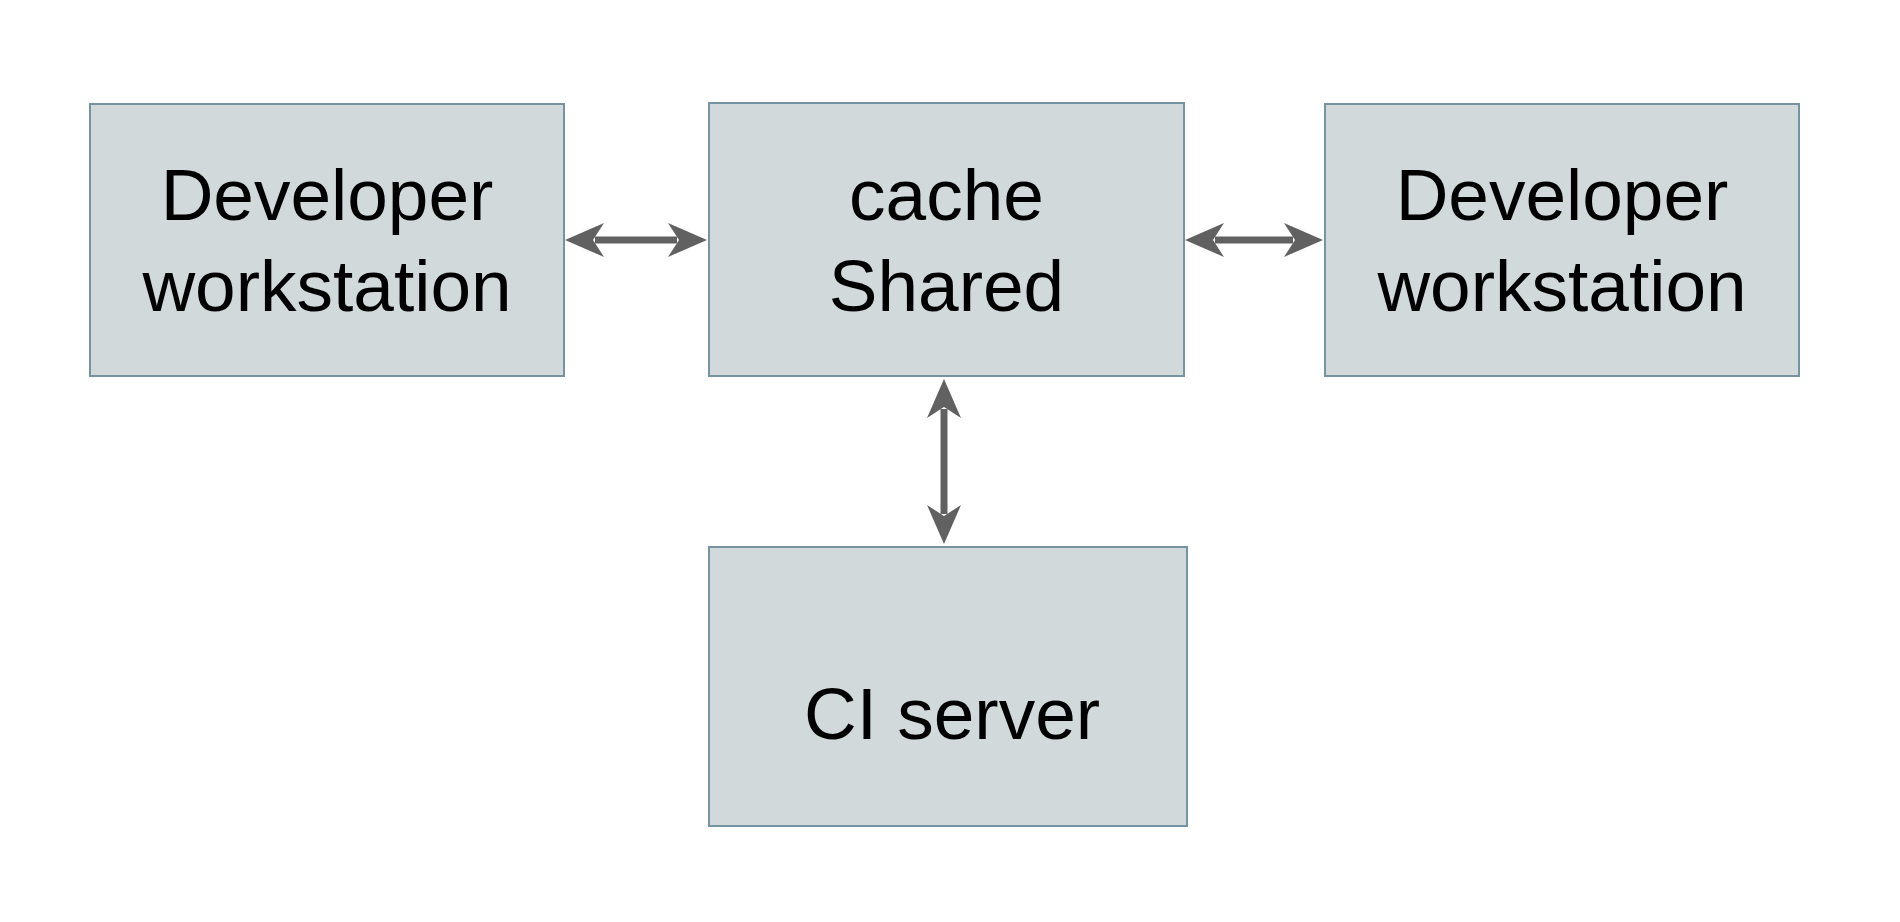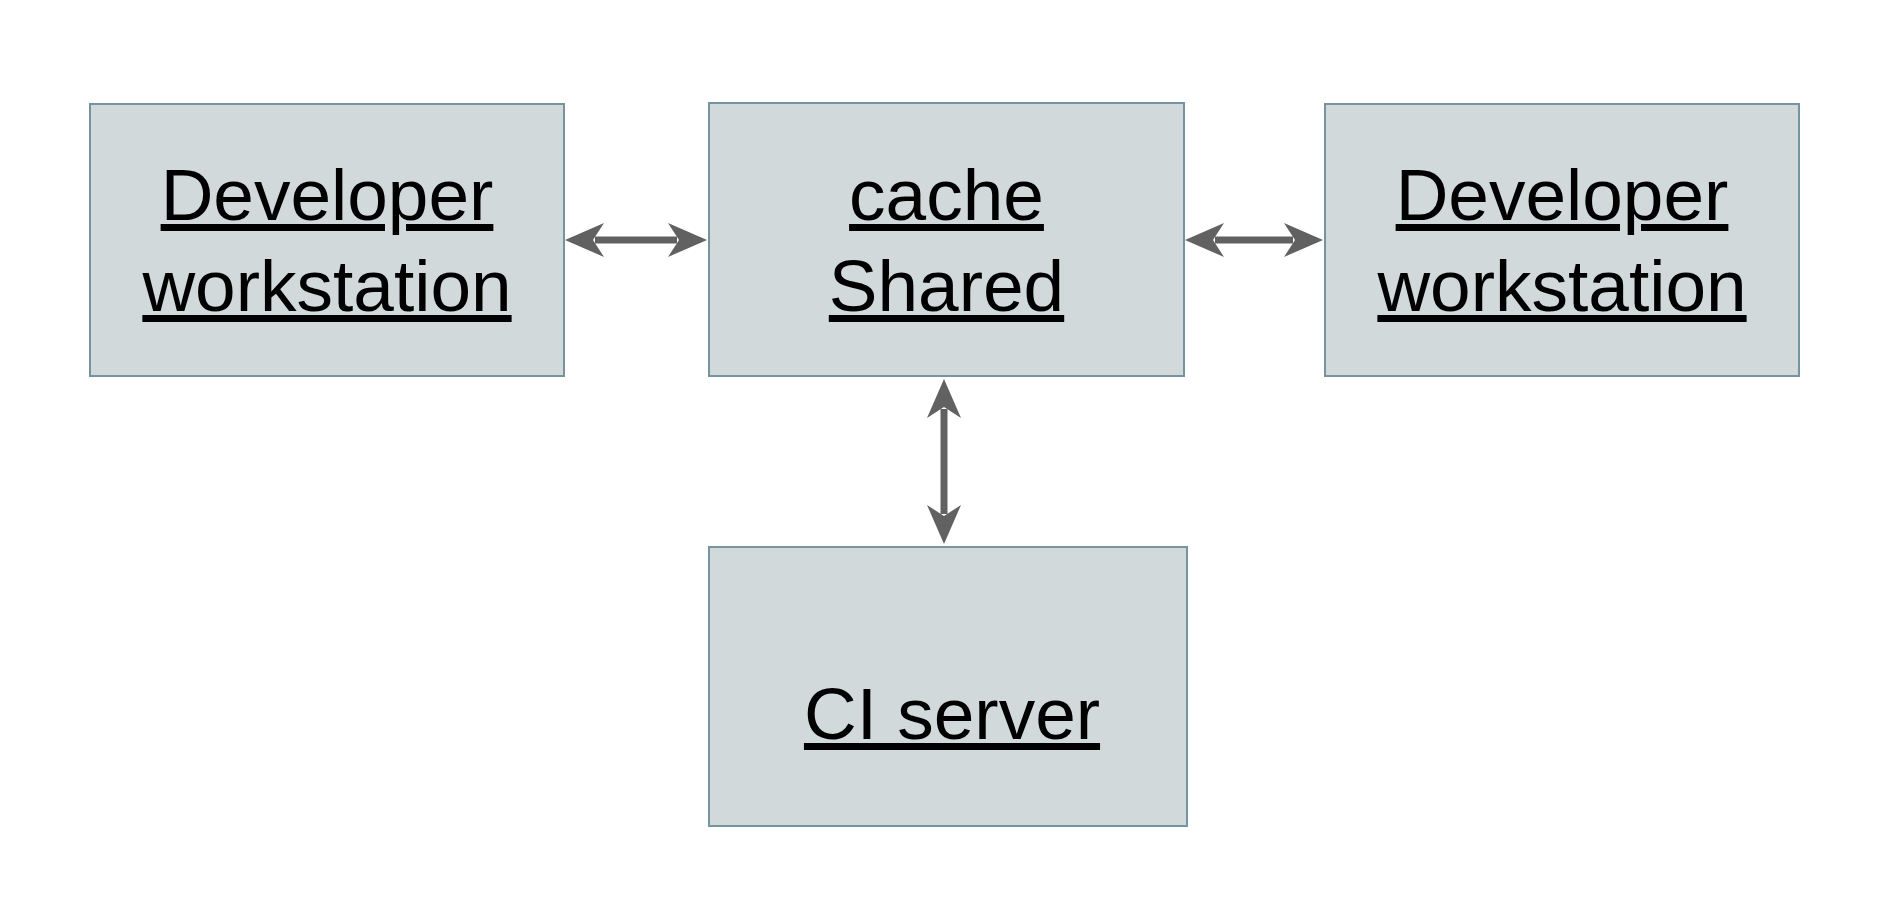--- a/index.html
+++ b/index.html
@@ -23,21 +23,21 @@
     display: flex;
     flex-direction: column;
     align-items: center;
     justify-content: center;
     text-align: center;
     color: var(--text-color, #000000);
     font-size: 73px;
     line-height: 91px;
     letter-spacing: 0;
   }
-  .node span { display: block; text-decoration: underline; }
+  .node span { display: block; }
 
   #node-dev-left   { left: 89px;   top: 103px; width: 476px; height: 274px; }
   #node-cache      { left: 708px;  top: 102px; width: 477px; height: 275px; }
   #node-dev-right  { left: 1324px; top: 103px; width: 476px; height: 274px; }
   #node-ci         { left: 708px;  top: 546px; width: 480px; height: 281px; }
   #node-ci .node-label { transform: translateY(27px); margin-left: 8px; }
 
   .edge { position: absolute; }
   #edge-left   { left: 563px;  top: 220px; }
   #edge-right  { left: 1183px; top: 220px; }

